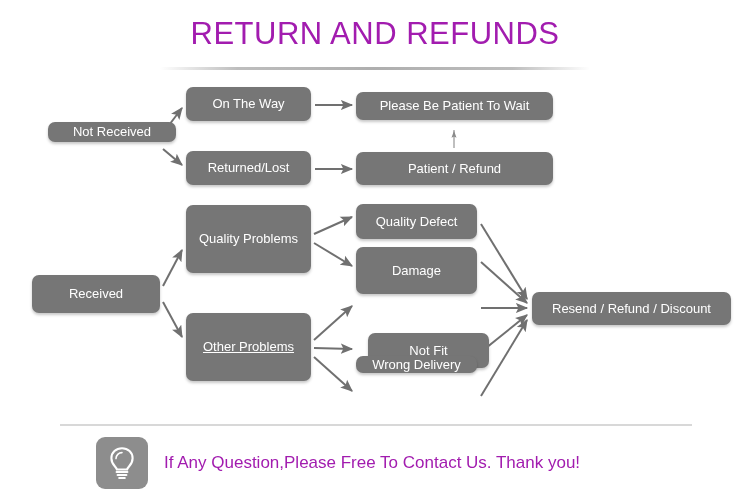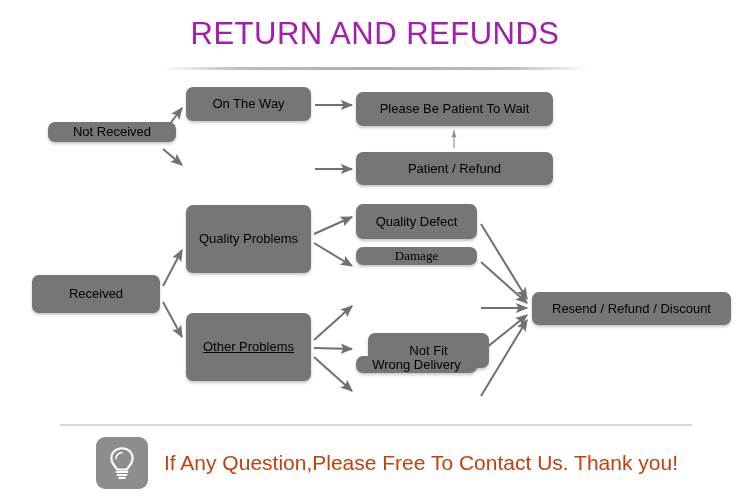--- a/index.html
+++ b/index.html
@@ -45,21 +45,21 @@
         rgba(170,170,170,0.95) 50%,
         rgba(178,178,178,0.85) 82%,
         rgba(190,190,190,0) 100%);
     border-radius: 2px;
   }
 
   
   .node {
     position: absolute;
     background: #767676;
-    color: #000000;
+    color: #ffffff;
     border-radius: 7px;
     display: flex;
     align-items: center;
     justify-content: center;
     font-size: 13px;
     text-align: center;
     box-shadow: 0 2px 3px rgba(0,0,0,0.22);
     box-sizing: border-box;
     padding: 2px 6px;
     line-height: 1.2;
@@ -97,22 +97,22 @@
     height: 52px;
     background: #8d8d8d;
     border-radius: 9px;
     display: flex;
     align-items: center;
     justify-content: center;
     flex: none;
   }
   .footer-text {
     margin-left: 16px;
-    font-size: 21px;
-    color: #c2410c;
+    font-size: 17px;
+    color: #a21caf;
     white-space: nowrap;
   }
 </style>
 </head>
 <body>
 
 <div id="root">
 
   <div class="title">RETURN AND REFUNDS</div>
   <div class="title-divider"></div>
@@ -149,27 +149,28 @@
       <line x1="481" y1="308" x2="527" y2="308"></line>
       <line x1="481" y1="352" x2="527" y2="315"></line>
       <line x1="481" y1="396" x2="527" y2="320"></line>
     </g>
 
     <line x1="454" y1="148" x2="454" y2="130" stroke="#8a8a8a" stroke-width="1.1" fill="none" marker-end="url(#ah-thin)"></line>
   </svg>
 
   <div class="node" style="left:32px;top:122px;width:128px;height:20px;margin-left:16px;">Not Received</div>
   <div class="node" style="left:186px;top:87px;width:125px;height:34px;">On The Way</div>
-  <div class="node" style="left:356px;top:92px;width:197px;height:34px;">Please Be Patient To Wait</div>
+  <div class="node" style="left:186px;top:151px;width:125px;height:34px;">Returned/Lost</div>
+  <div class="node" style="left:356px;top:92px;width:197px;height:28px;">Please Be Patient To Wait</div>
   <div class="node" style="left:356px;top:152px;width:197px;height:33px;">Patient / Refund</div>
   <div class="node" style="left:32px;top:275px;width:128px;height:38px;">Received</div>
   <div class="node" style="left:186px;top:205px;width:125px;height:68px;">Quality Problems</div>
   <div class="node" style="left:186px;top:313px;width:125px;height:68px;text-decoration:underline;">Other Problems</div>
   <div class="node" style="left:356px;top:204px;width:121px;height:35px;">Quality Defect</div>
-  <div class="node" style="left:356px;top:247px;width:121px;height:18px;font-family:Liberation Serif, serif;">Damage</div>
+  <div class="node" style="left:356px;top:247px;width:121px;height:47px;">Damage</div>
   <div class="node" style="left:356px;top:333px;width:121px;height:35px;margin-left:12px;">Not Fit</div>
   <div class="node" style="left:356px;top:356px;width:121px;height:17px;">Wrong Delivery</div>
   <div class="node" style="left:532px;top:292px;width:199px;height:33px;">Resend / Refund / Discount</div>
 
   <div class="footer-divider"></div>
   <div class="footer">
     <div class="bulb-badge">
       <svg width="34" height="36" viewBox="0 0 34 36" xmlns="http://www.w3.org/2000/svg">
         <path d="M17 3.2c-6.0 0-10.6 4.4-10.6 10.0 0 3.6 1.7 6.1 3.4 8.0 1.2 1.4 1.9 2.3 2.1 3.3h10.2c0.2-1.0 0.9-1.9 2.1-3.3 1.7-1.9 3.4-4.4 3.4-8.0 0-5.6-4.6-10.0-10.6-10.0z" fill="none" stroke="#ffffff" stroke-width="2.1"></path>
         <path d="M11.6 27.0h10.8" fill="none" stroke="#ffffff" stroke-width="2.1" stroke-linecap="round"></path>

